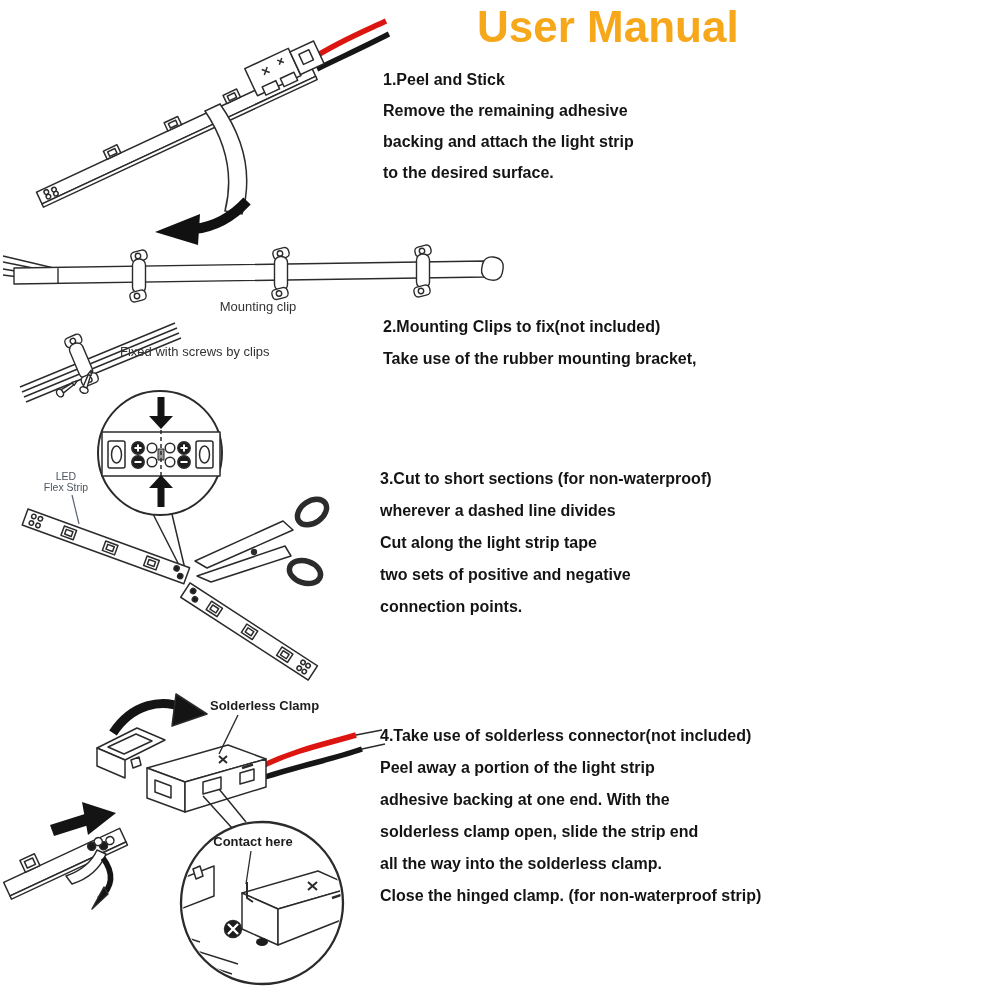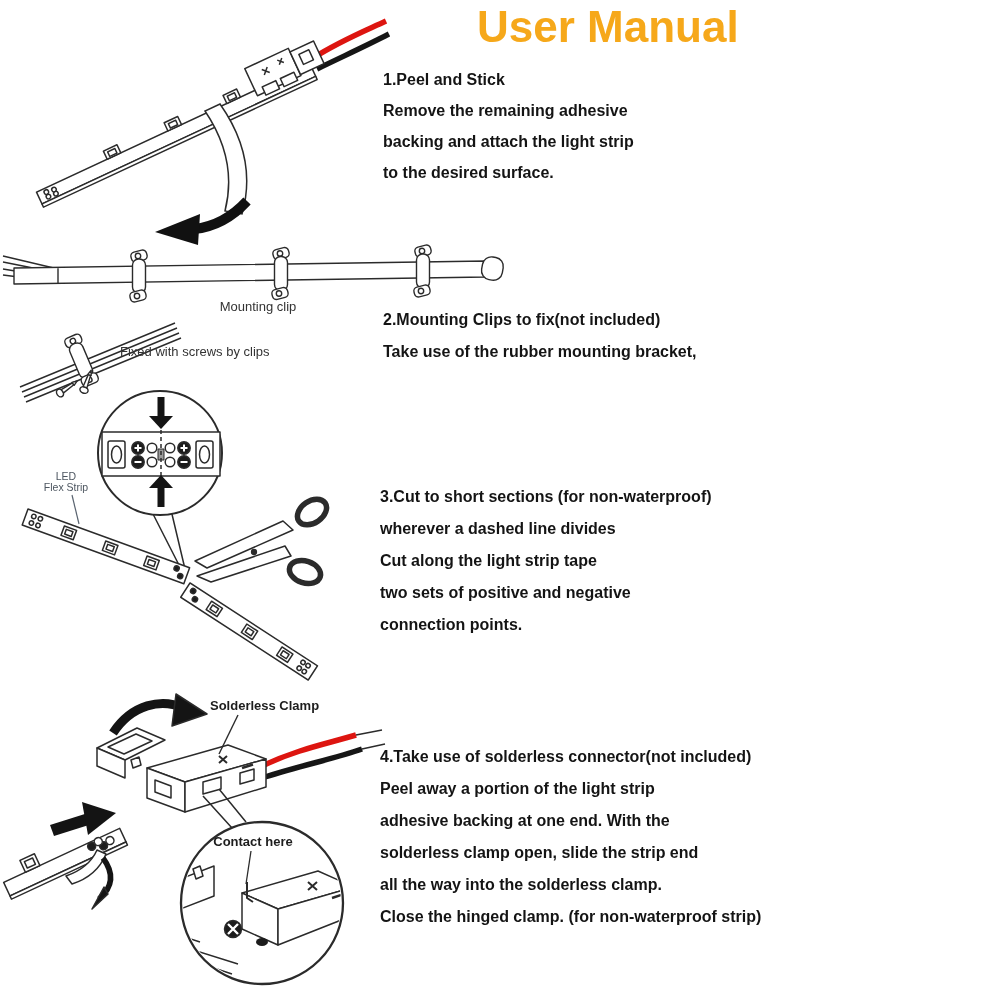--- a/index.html
+++ b/index.html
@@ -107,21 +107,21 @@
           <ellipse cx="0" cy="0" rx="3.2" ry="4.2"></ellipse>
             <path d="M3,-2 L16,-1.2 L16,1.2 L3,2 Z"></path>
             <polygon points="16,-1.8 21,0 16,1.8"></polygon>
         </g>
       </g>
     </g>
     <text class="lbl" x="258" y="68" text-anchor="middle">Mounting clip</text>
     <text class="lbl" x="120" y="113">Fixed with screws by clips</text>
   </svg>
 
-  <div class="tblock" style="left:383px;top:304px">
+  <div class="tblock" style="left:383px;top:311px">
     <div>2.Mounting Clips to fix(not included)</div>
     <div>Take use of the rubber mounting bracket,</div>
   </div>
 
   <svg class="illus" style="left:0;top:385px" width="400" height="310" viewBox="0 0 400 310">
     <g stroke="#2B2B2B" fill="#fff" stroke-width="1.5" stroke-linejoin="round">
       <path d="M152,127 L182,186 M171,125 L185,184" fill="none"></path>
       <circle cx="160" cy="68" r="62" stroke-width="2"></circle>
       <rect x="102" y="47" width="118" height="44"></rect>
       <rect x="108" y="56" width="17" height="27" rx="2"></rect>
@@ -186,21 +186,21 @@
         <ellipse cx="312" cy="127" rx="16" ry="11" fill="none" stroke-width="5.5" transform="rotate(-35 312 127)"></ellipse>
         <ellipse cx="305" cy="187" rx="16" ry="11" fill="none" stroke-width="5.5" transform="rotate(18 305 187)"></ellipse>
         <circle cx="254" cy="167" r="2.4" fill="#2B2B2B"></circle>
       </g>
       <path d="M72,110 L79,139" stroke="#5a6470" stroke-width="1.2" fill="none"></path>
     </g>
     <text class="lbls" x="66" y="95" text-anchor="middle">LED</text>
     <text class="lbls" x="66" y="106" text-anchor="middle">Flex Strip</text>
   </svg>
 
-  <div class="tblock" style="left:380px;top:481px">
+  <div class="tblock" style="left:380px;top:463px">
     <div>3.Cut to short sections (for non-waterproof)</div>
     <div>wherever a dashed line divides</div>
     <div>Cut along the light strip tape</div>
     <div>two sets of positive and negative</div>
     <div>connection points.</div>
   </div>
 
   <svg class="illus" style="left:0;top:688px" width="400" height="312" viewBox="0 0 400 312">
     <defs>
         <clipPath id="magclip">
@@ -262,21 +262,21 @@
         <ellipse cx="262" cy="254" rx="6" ry="4" fill="#1c1c1c" stroke="none"></ellipse>
         <path d="M168,254 L238,276 M160,262 L232,286 M150,238 L200,254" fill="none"></path>
       </g>
       <path d="M251,163 L246,196" fill="none" stroke-width="1.3"></path>
       <path d="M238,27 L219,66" fill="none" stroke-width="1.4"></path>
     </g>
     <text class="lblb" x="253" y="158" text-anchor="middle">Contact here</text>
     <text class="lblb" x="210" y="22">Solderless Clamp</text>
   </svg>
 
-  <div class="tblock" style="left:380px;top:741px">
+  <div class="tblock" style="left:380px;top:720px">
     <div>4.Take use of solderless connector(not included)</div>
     <div>Peel away a portion of the light strip</div>
     <div>adhesive backing at one end. With the</div>
     <div>solderless clamp open, slide the strip end</div>
     <div>all the way into the solderless clamp.</div>
     <div>Close the hinged clamp. (for non-waterproof strip)</div>
   </div>
 
 </div>
 

